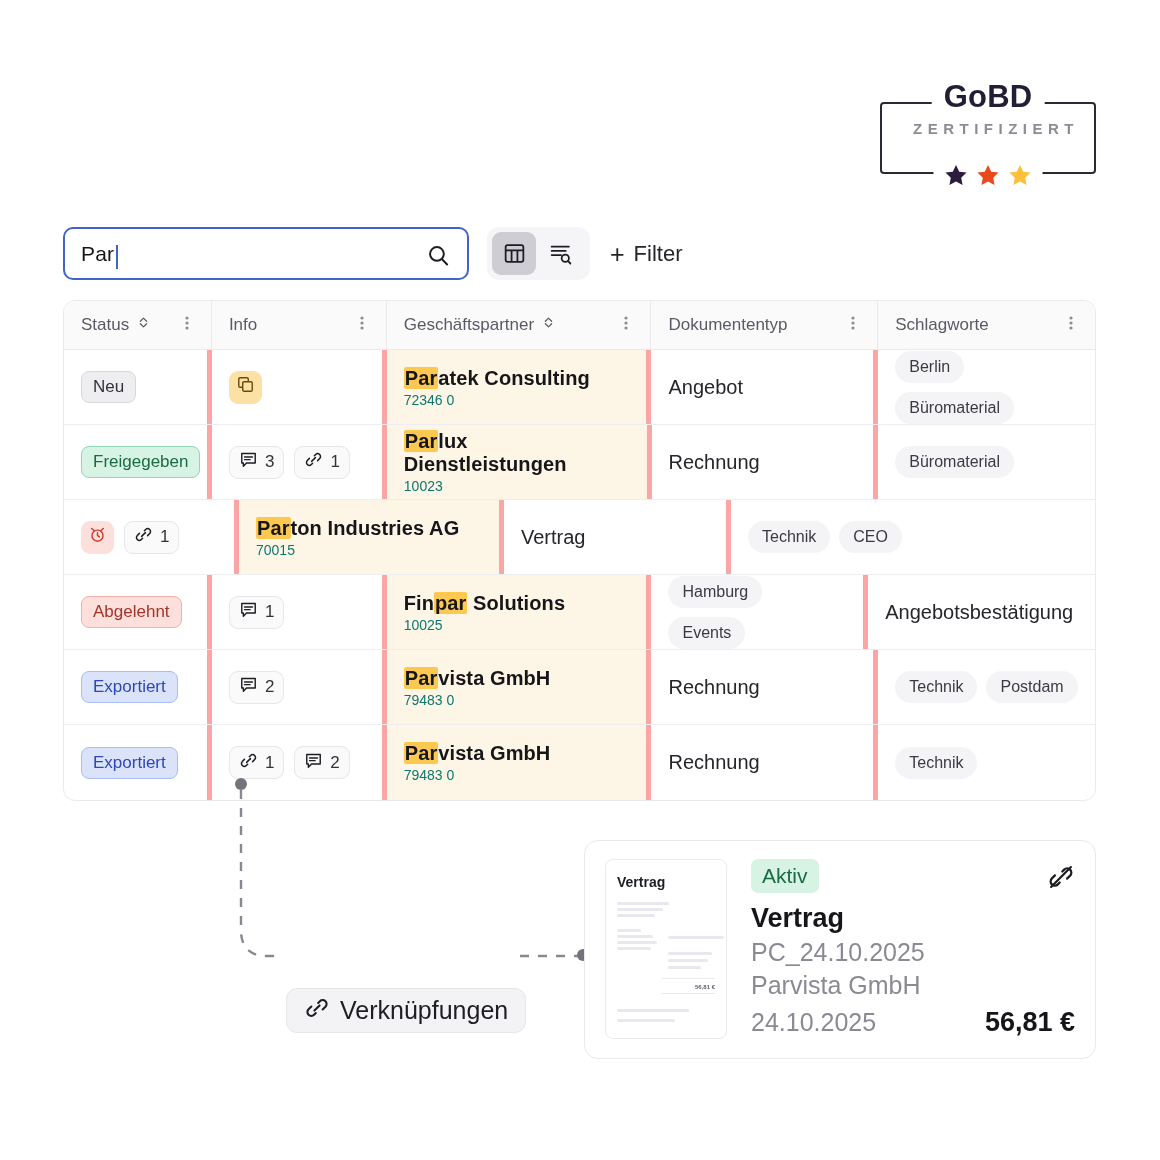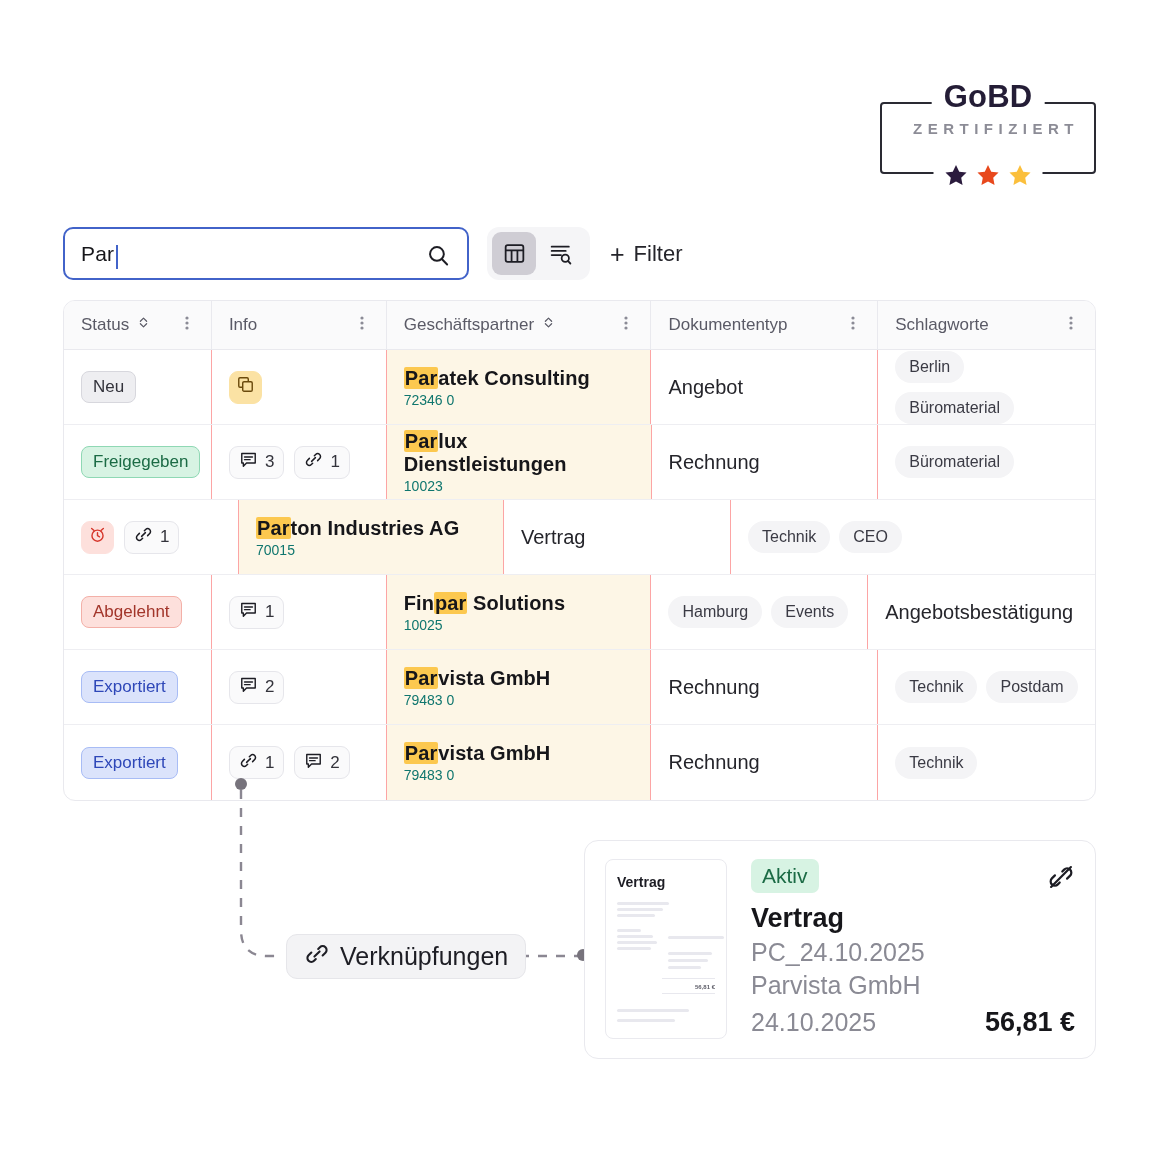--- a/index.html
+++ b/index.html
@@ -102,21 +102,21 @@
   }
   .th:last-child { border-right: none; }
   .th-label { display: flex; align-items: center; gap: 7px; white-space: nowrap; }
   .c1 { width: 148px; } .c2 { width: 175px; } .c3 { width: 265px; }
   .c4 { width: 227px; } .c5 { width: 217px; }
 
   .row { display: flex; border-bottom: 1px solid #eeeef2; height: 75px; }
   .row:last-child { border-bottom: none; }
   .td {
     display: flex; align-items: center;
-    padding: 0 17px; border-right: 1px solid #fca5a5;
+    padding: 0 17px; border-right: 5px solid #fca5a5;
   }
   .td:last-child { border-right: none; align-items: center; }
   .td.partner { background: #fdf6e6; flex-direction: column; align-items: flex-start; justify-content: center; gap: 2px; }
 
   .badge {
     display: inline-block; padding: 5px 11px; border-radius: 8px;
     font-size: 17px; line-height: 20px; white-space: nowrap; border: 1px solid;
   }
   .b-neu  { background:#eeeef1; border-color:#d7d7dd; color:#33333b; }
   .b-frei { background:#d7f3e3; border-color:#8fd8b4; color:#1b6b45; }
@@ -141,21 +141,21 @@
   .tags { display: flex; align-items: center; gap: 9px; flex-wrap: wrap; }
   .tag {
     background: #f4f4f6; border-radius: 999px; padding: 7px 14px;
     font-size: 16px; color: #3a3a44; white-space: nowrap;
   }
 
   
   .connector { position: absolute; left: 0; top: 0; width: 1160px; height: 1160px; pointer-events: none; }
 
   .vk-label {
-    position: absolute; left: 286px; top: 934px;
+    position: absolute; left: 286px; top: 988px;
     display: flex; align-items: center; gap: 10px;
     background: #f3f3f5; border: 1px solid #e6e6ea; border-radius: 11px;
     height: 45px; padding: 0 17px;
     font-size: 25px; color: #1d1d24; white-space: nowrap;
   }
 
   
   .linkcard {
     position: absolute; left: 584px; top: 840px;
     width: 512px; height: 219px;

